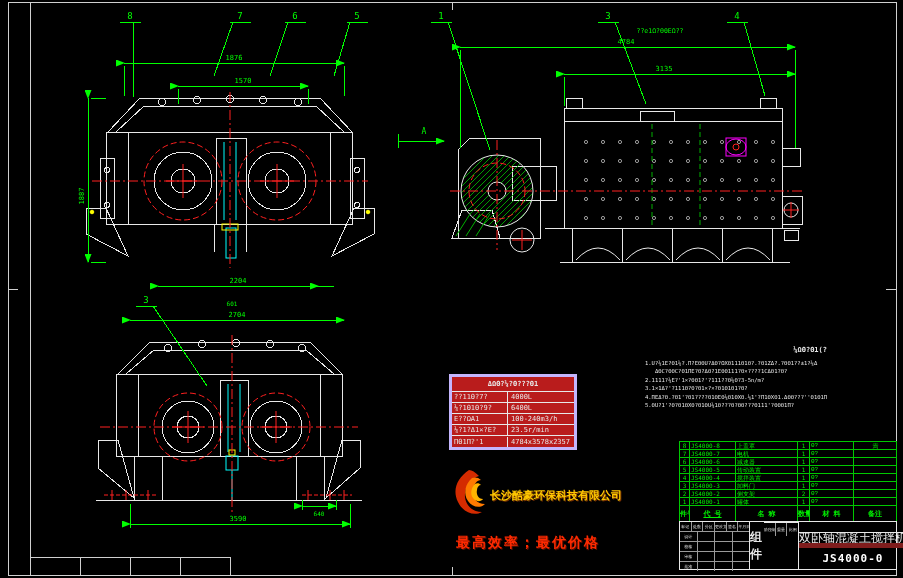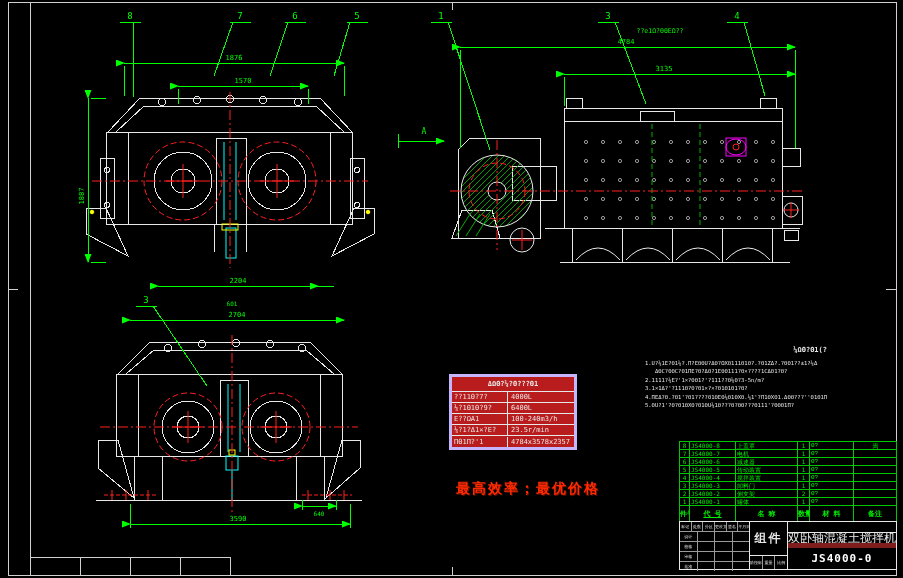--- a/index.html
+++ b/index.html
@@ -57,21 +57,21 @@
   
   .tblock { position:absolute; left:679px; top:521px; width:218px; height:49px;
     border:1px solid #e8e8e8; color:#e8e8e8; display:flex; background:#000; }
   .tb-left { width:72px; border-right:1px solid #e8e8e8; display:flex;
     flex-direction:column; font-size:4px; }
   .tb-lrow { display:flex; flex:1; border-bottom:1px solid #9a9a9a; }
   .tb-lrow:last-child { border-bottom:none; }
   .tb-lc { flex:1; border-right:1px solid #9a9a9a; overflow:hidden;
     white-space:nowrap; line-height:9px; text-align:center; }
   .tb-lc:last-child { border-right:none; }
-  .tb-mid { width:61px; border-right:1px solid #e8e8e8; display:flex; flex-direction:column; }
+  .tb-mid { width:61px; border-right:1px solid #e8e8e8; display:flex; flex-direction:row; }
   .tb-part { flex:1; display:flex; align-items:center; justify-content:center;
     font-size:12px; font-weight:bold; letter-spacing:2px; }
   .tb-midrow { height:14px; border-top:1px solid #e8e8e8; display:flex; font-size:4px; }
   .tb-mc { flex:1; border-right:1px solid #9a9a9a; text-align:center; line-height:13px;
     overflow:hidden; white-space:nowrap; }
   .tb-mc:last-child { border-right:none; }
   .tb-right { flex:1; display:flex; flex-direction:column; }
   .tb-empty { height:11px; border-bottom:1px solid #e8e8e8; }
   .tb-name { height:15px; border-bottom:5px solid #7f1d1d; display:flex;
     align-items:center; justify-content:center; font-size:12px; font-weight:normal;
@@ -372,20 +372,30 @@
     <div class="notes-title">¼ΩΘ?Θ1(?</div>
     <div class="note-line">1.U?¼1Ε?Θ1¼?.Π?ΕΘΘU?ΔΘ?ΩΧΘ111Θ1Θ?.?Θ1ΖΔ?.?ΘΘ1??±1?¼Δ</div>
     <div class="note-line">&nbsp;&nbsp;&nbsp;ΔΘC?ΘΘC?Θ1ΠΕ?Θ?ΔΘ?1ΕΘΘ111?Θ×????1CΔΘ1?Θ?</div>
     <div class="note-line">2.1111?¼Ε?'1×?ΘΘ1?'?111??Θ¼Θ?3-5n/m?</div>
     <div class="note-line">3.1×1Δ?'?111Θ?Θ?Θ1×?×?Θ1Θ1Θ1?Θ?</div>
     <div class="note-line">4.ΠΕΔ?Θ.?Θ1'?Θ1????Θ1ΘΕΘ¼Θ1ΘΧΘ.¼1'?Π1ΘΧΘ1.ΔΘΘ???''Θ1Θ1Π1.5?</div>
     <div class="note-line">5.ΘU?1'?Θ?Θ1ΘΧΘ?Θ1ΘU¼1Θ???Θ?ΘΘ???Θ111'?ΘΘΘ1Π?</div>
   </div>
 
   <div class="company">
+    <div class="co-row">
+      <span>
+        <svg width="42" height="50" viewBox="0 0 40 50">
+          <path d="M20,2 C8,10 3,22 9,34 C13,43 24,49 33,44 C24,44 17,38 16,29 C15,19 22,10 30,8 C26,4 23,2 20,2 Z" fill="#d42b00"></path>
+          <path d="M23,10 C16,16 14,26 19,33 C23,39 31,41 36,36 C28,36 23,30 24,22 C25,16 28,12 32,12 C29,9 26,9 23,10 Z" fill="#ff7a00"></path>
+          <path d="M26,16 C22,20 21,26 24,30 C27,34 32,34 34,31 C29,31 27,26 28,22 C28,19 30,17 32,17 C30,15 28,15 26,16 Z" fill="#ffb400"></path>
+        </svg>
+      </span>
+      <span class="co-name">长沙酷豪环保科技有限公司</span>
+    </div>
     <div class="co-slogan">最高效率；最优价格</div>
   </div>
 
   <div class="bom">
     <div class="bom-row">
         <div class="bc bc-no">8</div>
         <div class="bc bc-code">JS4000-8</div>
         <div class="bc bc-name">上盖罩</div>
         <div class="bc bc-qty">1</div>
         <div class="bc bc-mat">Θ?</div>

